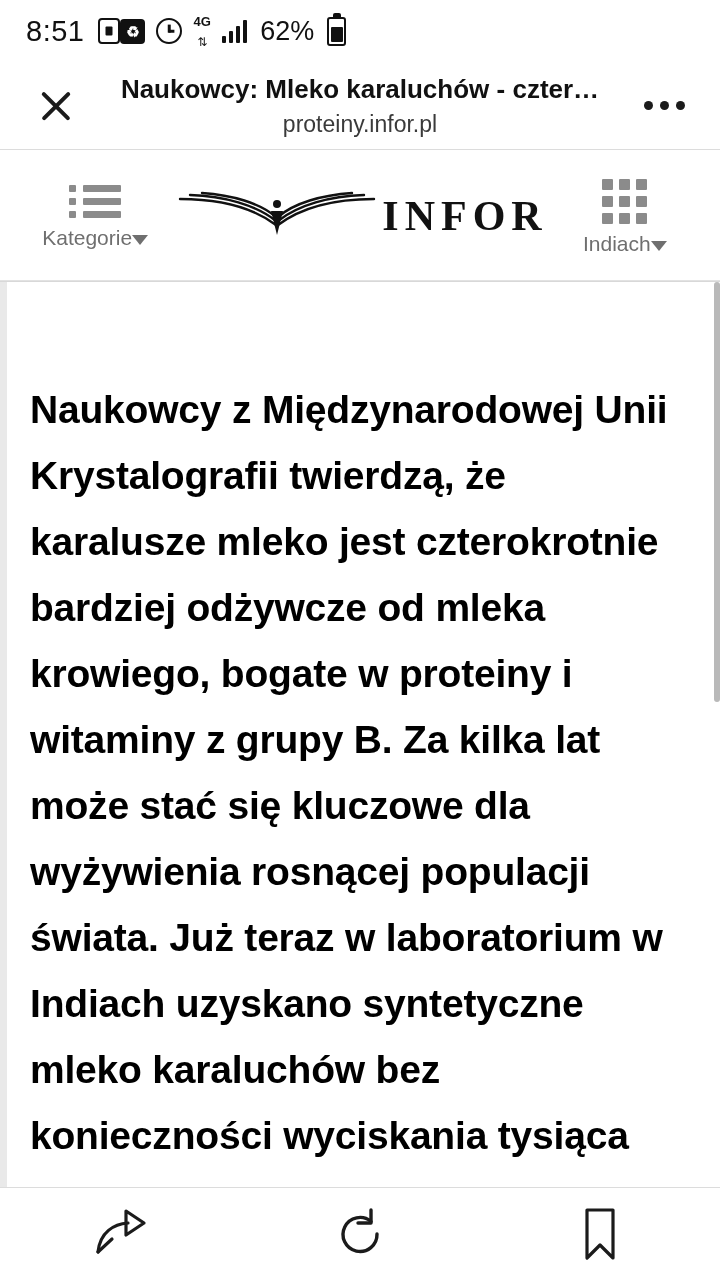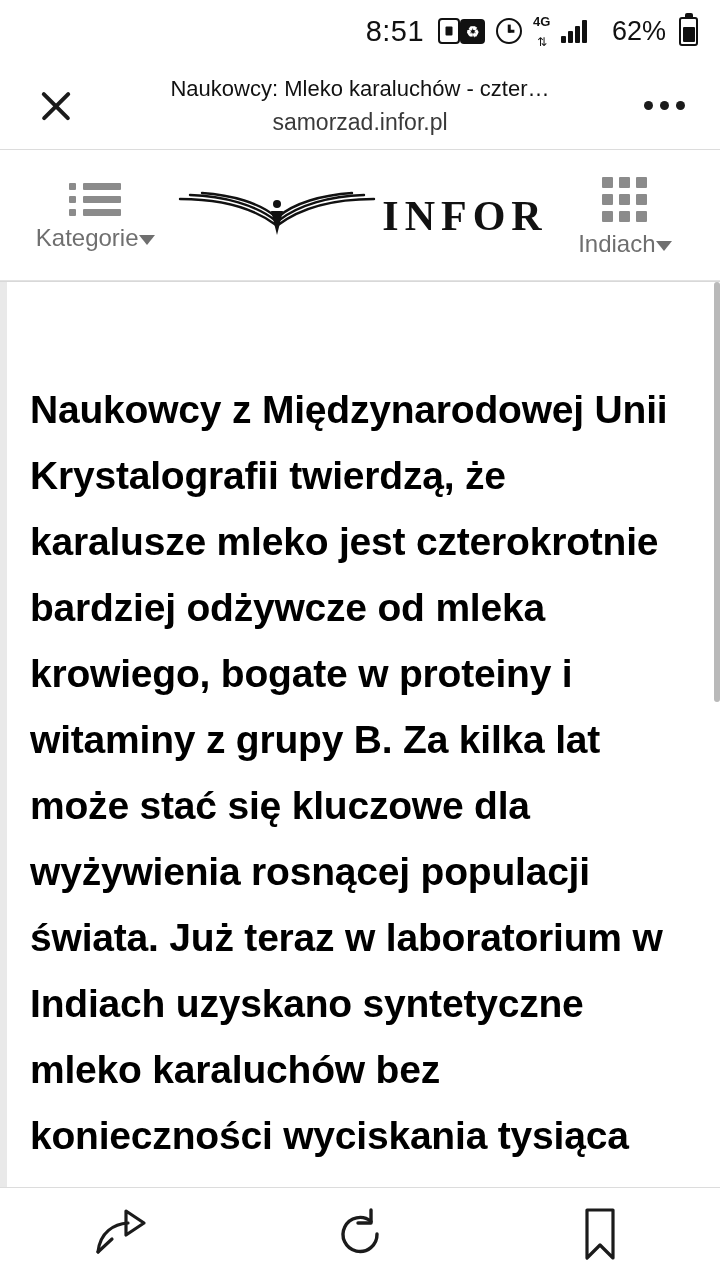--- a/index.html
+++ b/index.html
@@ -21,21 +21,21 @@
     display: flex;
     flex-direction: column;
   }
 
   
   .statusbar {
     height: 62px;
     flex: 0 0 62px;
     display: flex;
     align-items: center;
-    justify-content: flex-end;
+    justify-content: flex-start;
     padding: 0 22px 0 26px;
     box-sizing: border-box;
     background: #ffffff;
     color: #1a1a1a;
   }
   .status-left {
     display: flex;
     align-items: center;
     gap: 14px;
   }
@@ -138,21 +138,21 @@
     border-radius: 1px;
   }
   .icon-signal span:nth-child(1) { height: 7px; }
   .icon-signal span:nth-child(2) { height: 12px; }
   .icon-signal span:nth-child(3) { height: 17px; }
   .icon-signal span:nth-child(4) { height: 23px; }
   .battery-text {
     font-size: 27px;
     font-weight: 400;
     color: #111;
-    margin-left: 14px;
+    margin-left: 2px;
   }
   .battery-icon {
     width: 19px;
     height: 29px;
     border: 2.5px solid #111;
     border-radius: 3px;
     position: relative;
     box-sizing: border-box;
     margin-left: 2px;
   }
@@ -205,22 +205,22 @@
   }
   .close-btn:before { transform: translate(-50%,-50%) rotate(45deg); }
   .close-btn:after  { transform: translate(-50%,-50%) rotate(-45deg); }
   .header-center {
     flex: 1 1 auto;
     text-align: center;
     overflow: hidden;
     padding: 0 6px;
   }
   .page-title {
-    font-size: 22px;
-    font-weight: 400;
+    font-size: 26px;
+    font-weight: 700;
     color: #111;
     white-space: nowrap;
     overflow: hidden;
     text-overflow: ellipsis;
     line-height: 1.25;
   }
   .page-url {
     font-size: 23px;
     color: #3a3a3a;
     margin-top: 6px;
@@ -291,21 +291,21 @@
     grid-template-columns: repeat(3, 11px);
     grid-template-rows: repeat(3, 11px);
     gap: 6px;
     padding-top: 4px;
   }
   .grid-icon span {
     background: #8b8b8b;
     border-radius: 1px;
   }
   .nav-label {
-    font-size: 24px;
+    font-size: 21px;
     color: #6f6f6f;
     display: flex;
     align-items: center;
     gap: 0;
   }
   .caret {
     display: inline-block;
     width: 0;
     height: 0;
     border-left: 8px solid transparent;
@@ -415,21 +415,21 @@
       <div class="battery-icon">
           <div class="fill"></div>
         </div>
     </div>
   </div>
 
   <div class="browser-header">
     <div class="close-btn"></div>
     <div class="header-center">
       <div class="page-title">Naukowcy: Mleko karaluchów - czter…</div>
-      <div class="page-url">samorzad.infor.pl</div>
+      <div class="page-url">proteiny.infor.pl</div>
     </div>
     <div class="more-btn">
       <i></i>
         <i></i>
         <i></i>
     </div>
   </div>
 
   <div class="site-nav">
     <div class="nav-side">

